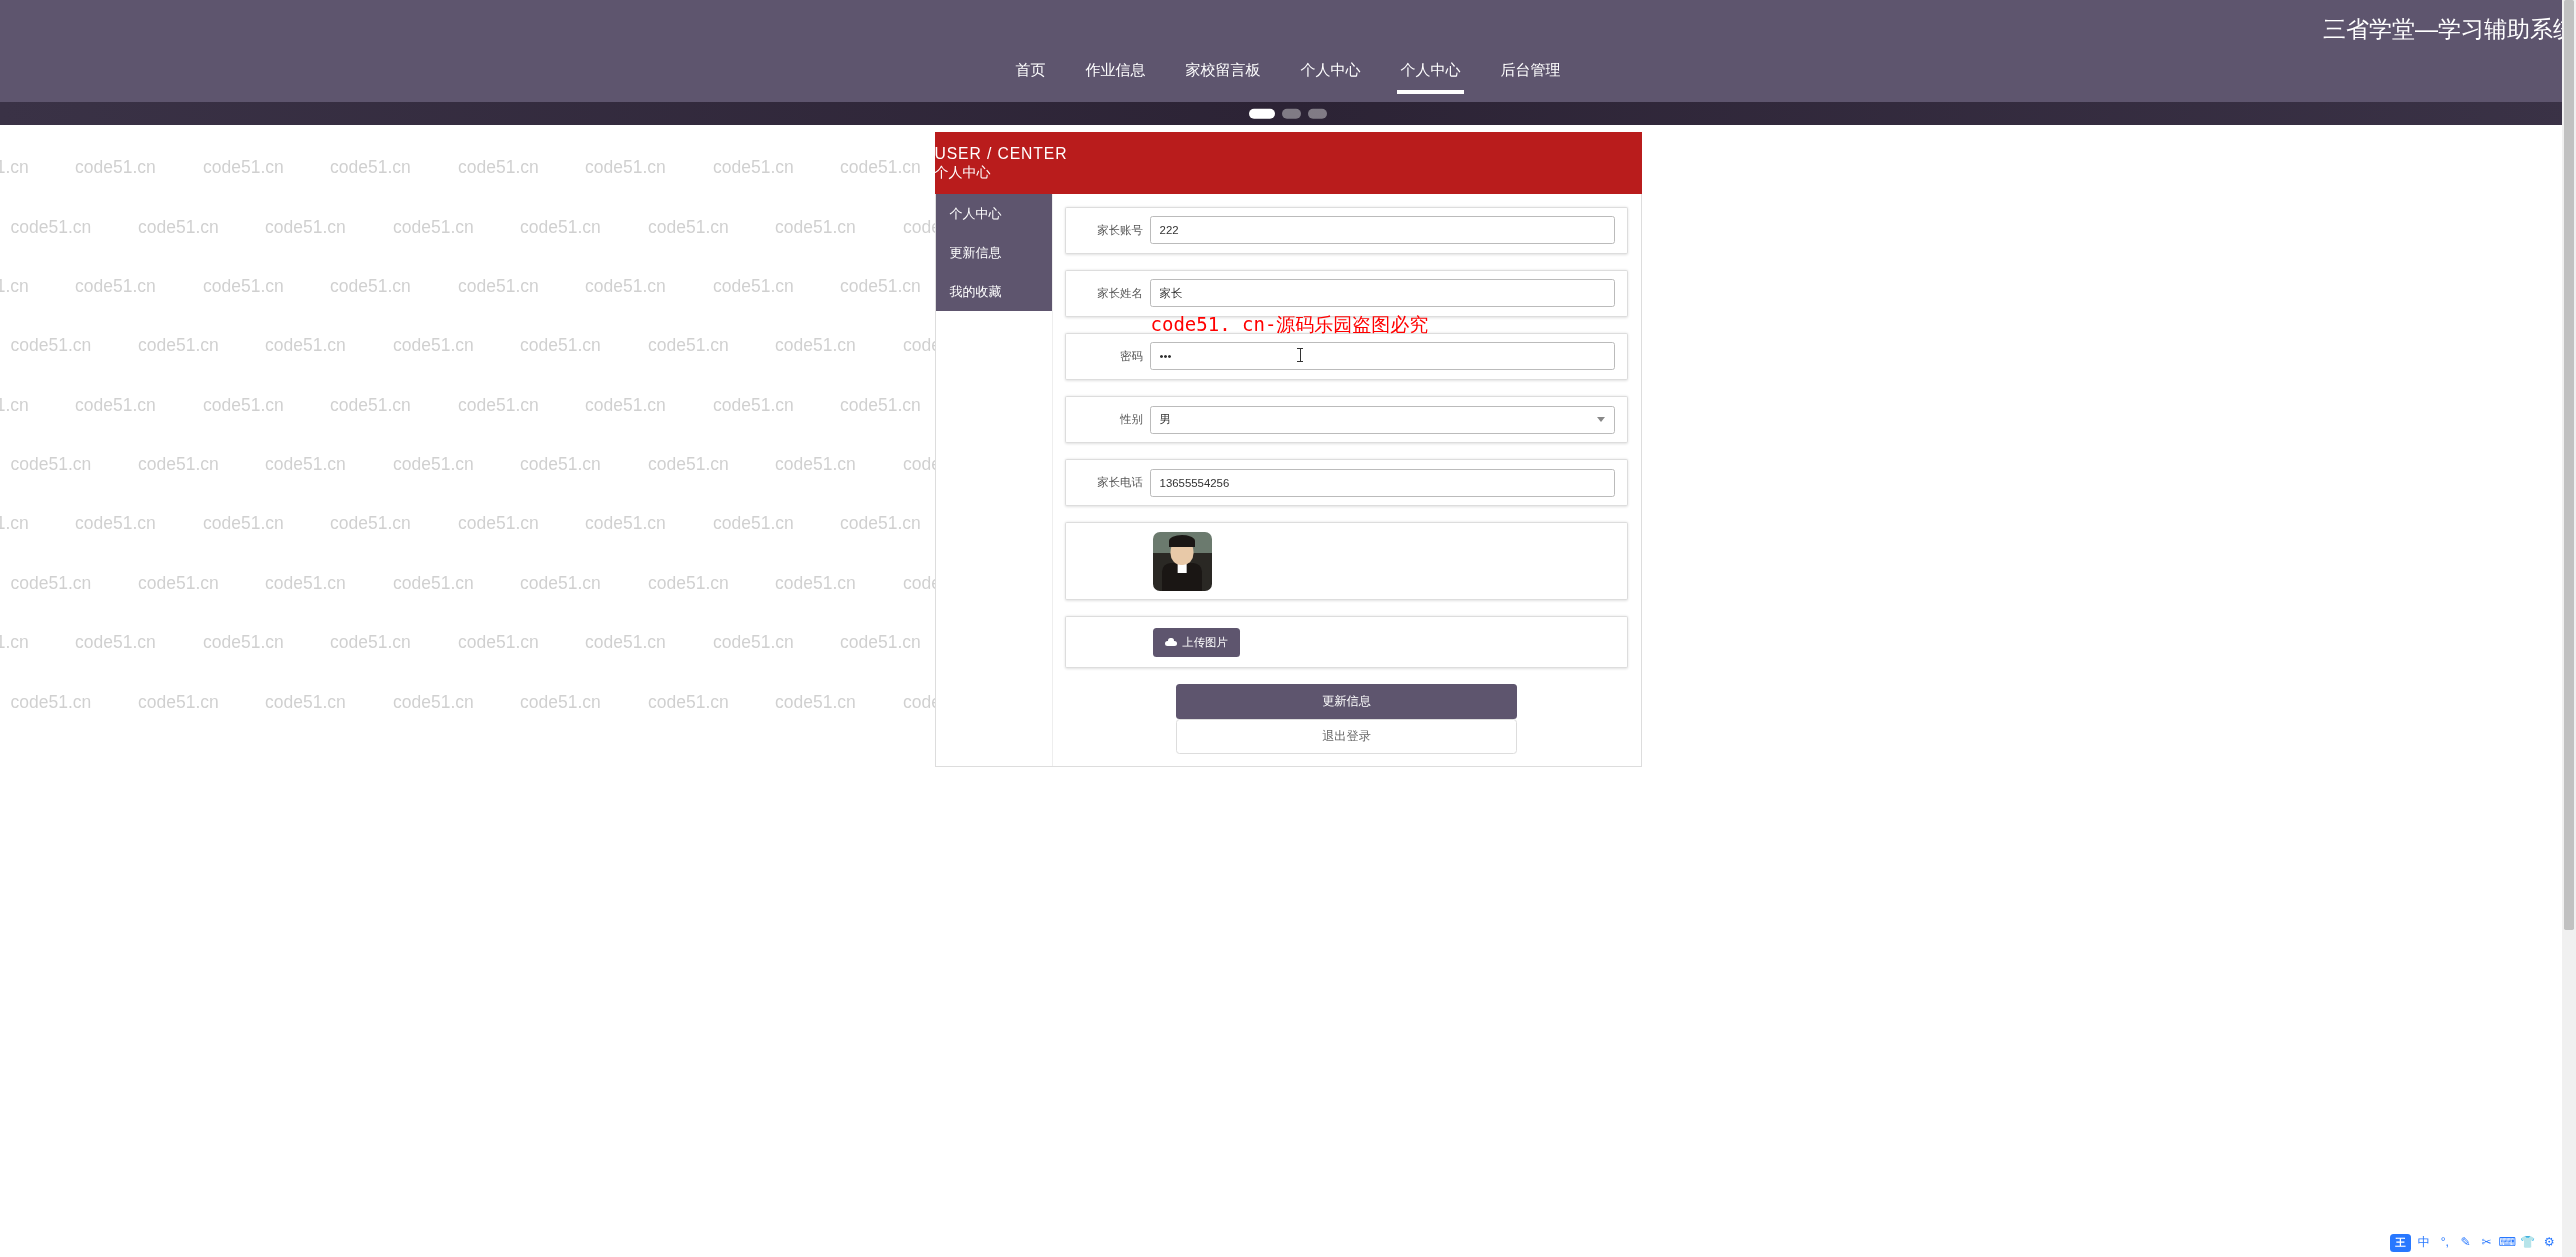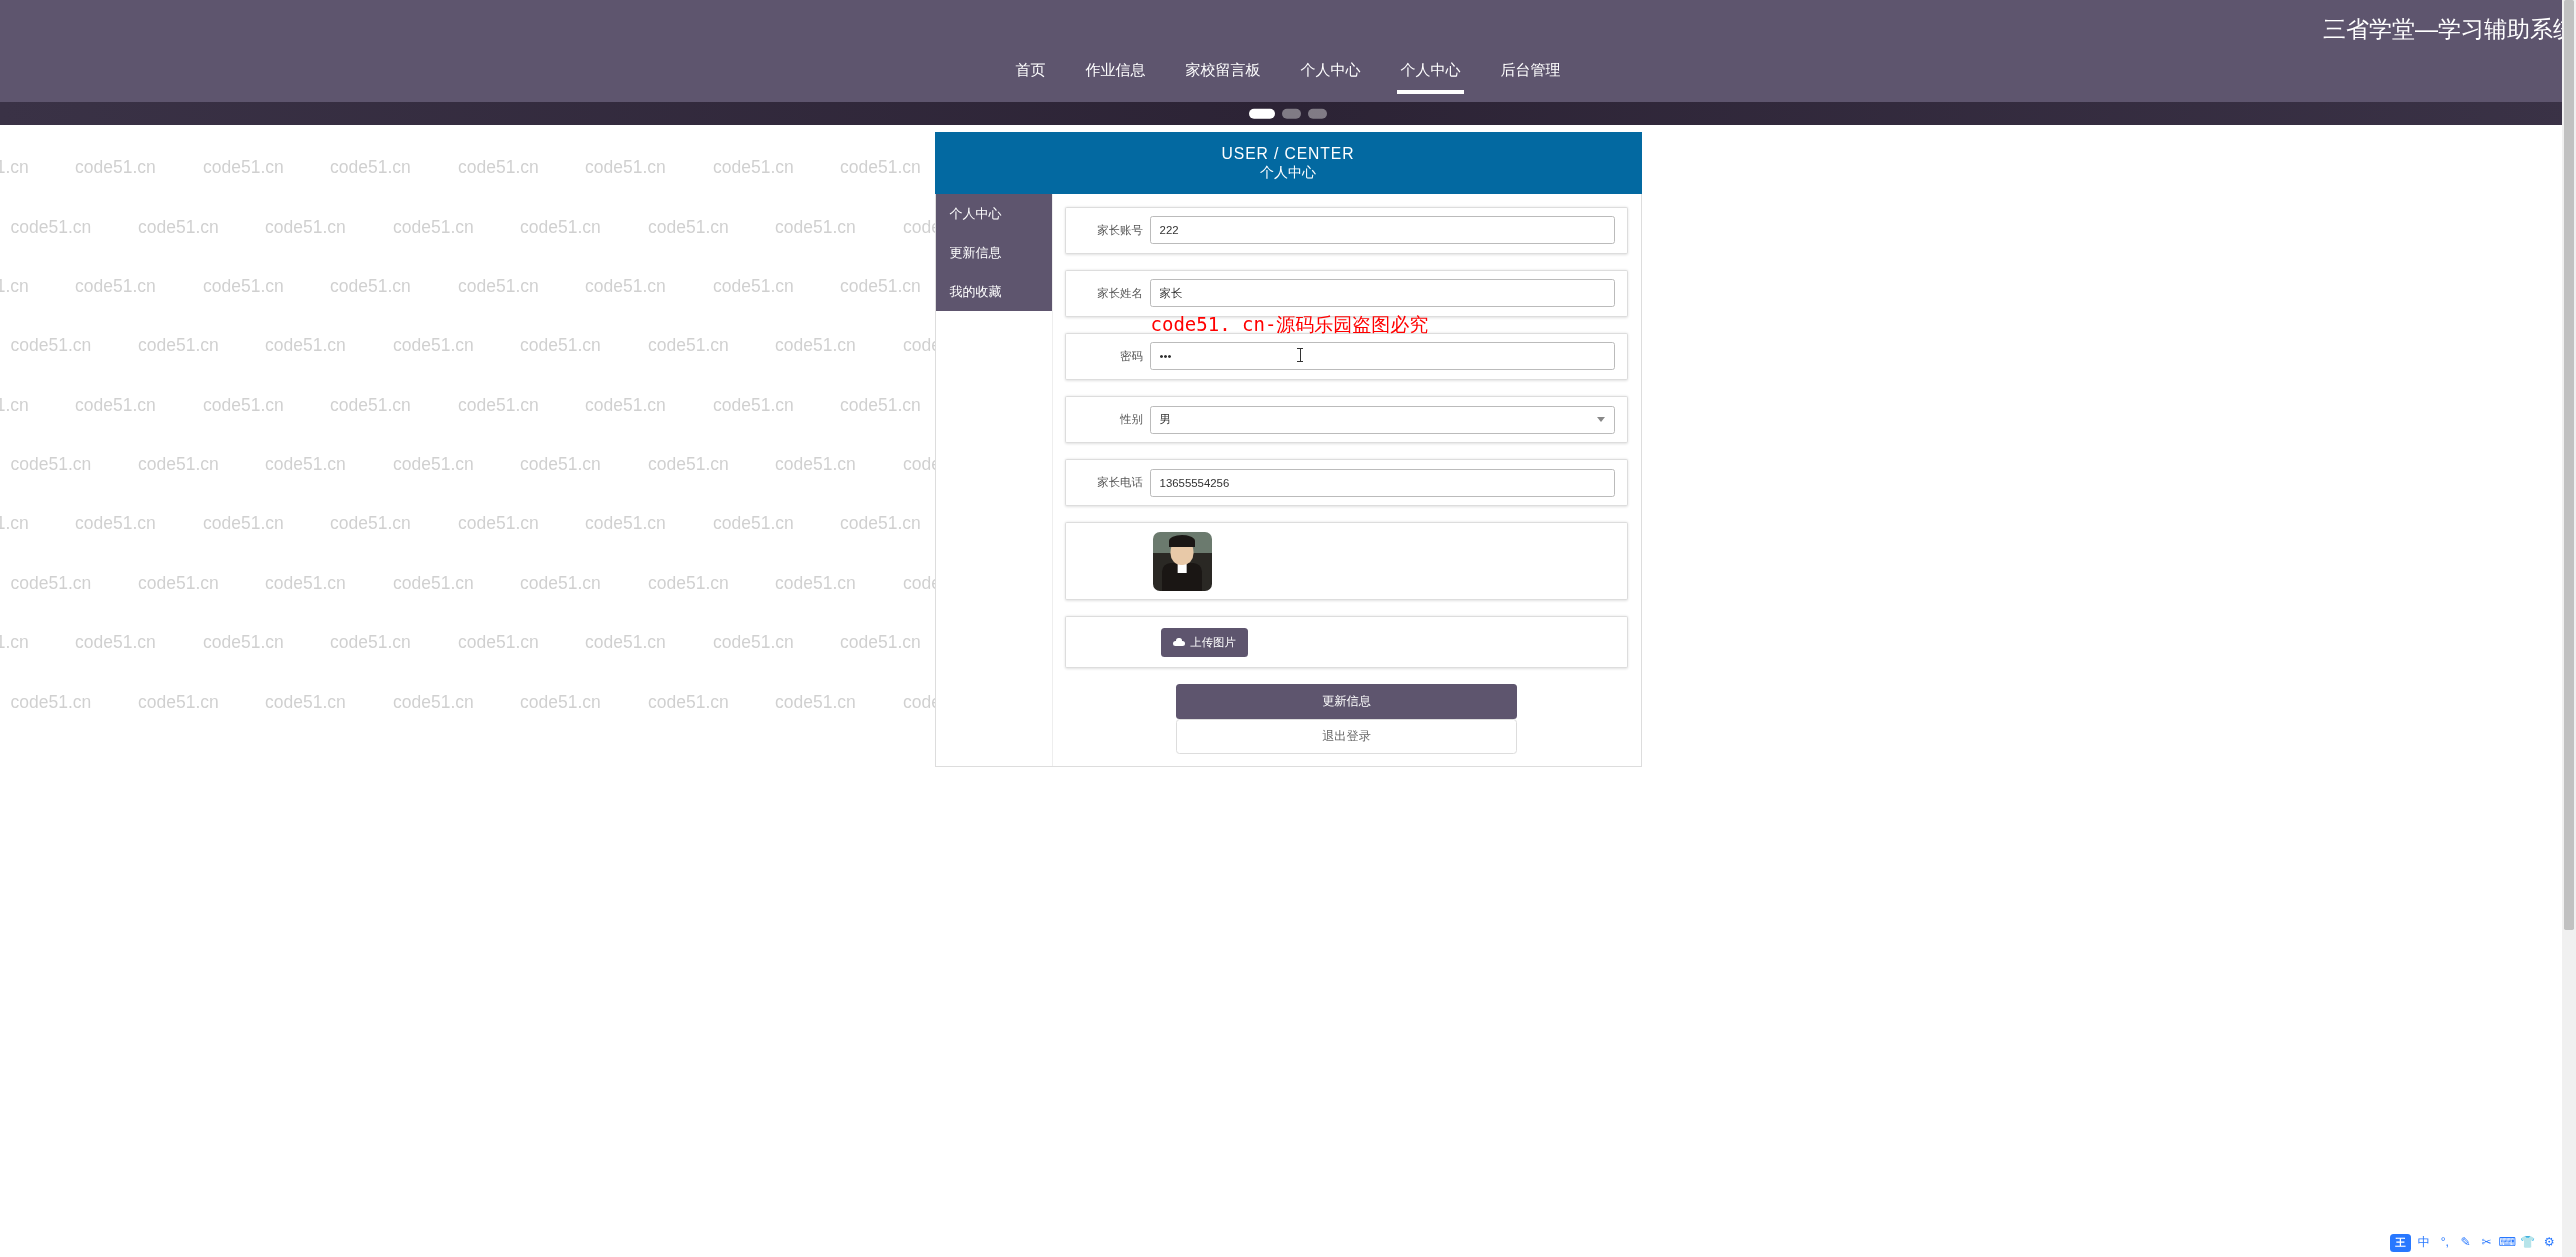--- a/index.html
+++ b/index.html
@@ -86,23 +86,22 @@
   width: 26px;
   background: #fff;
 }
 .container {
   width: 707px;
   margin: 7px auto 0;
   position: relative;
   z-index: 2;
 }
 .panel-header {
-  background: #0369a1;
-  color: #fff;
-  text-align: center;
+  background: #b91c1c;
+  color: #fff;
   padding: 12.2px 0;
 }
 .panel-header-en {
   font-size: 15.7px;
   letter-spacing: 0.9px;
 }
 .panel-header-zh {
   font-size: 14px;
   margin-top: 1.7px;
 }
@@ -247,21 +246,20 @@
   display: inline-flex;
   align-items: center;
   gap: 5.2px;
   background: #5e556e;
   color: #fff;
   border: none;
   border-radius: 3.5px;
   padding: 7px 12.2px;
   font-size: 11.4px;
   cursor: pointer;
-  margin-left: 8px;
 }
 .cloud-icon {
   width: 12.2px;
   height: 8.7px;
   position: relative;
 }
 .cloud-icon::before {
   content: "";
   position: absolute;
   bottom: 0;

